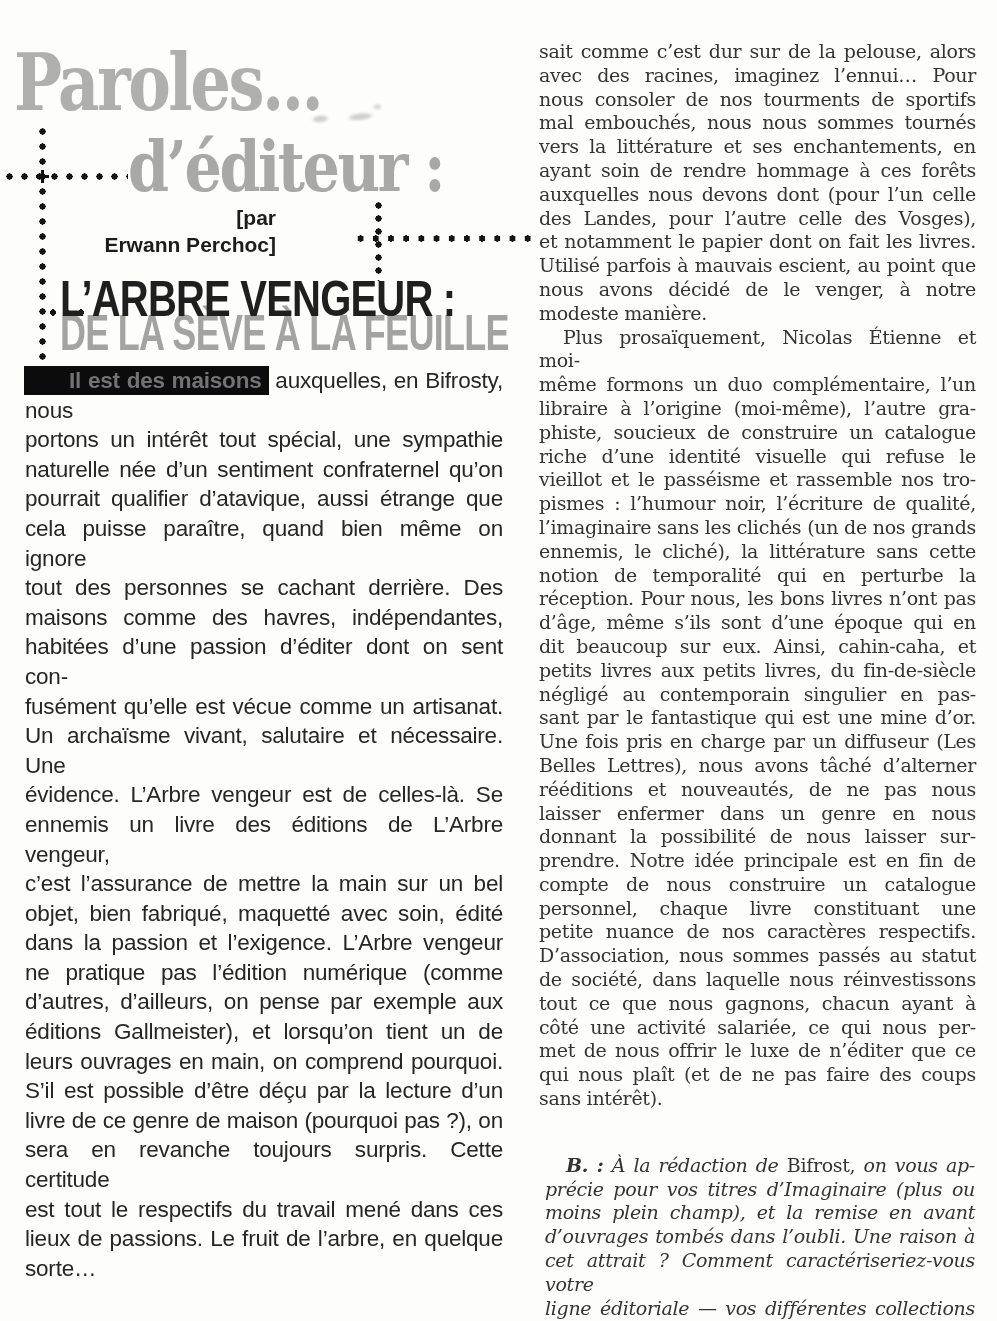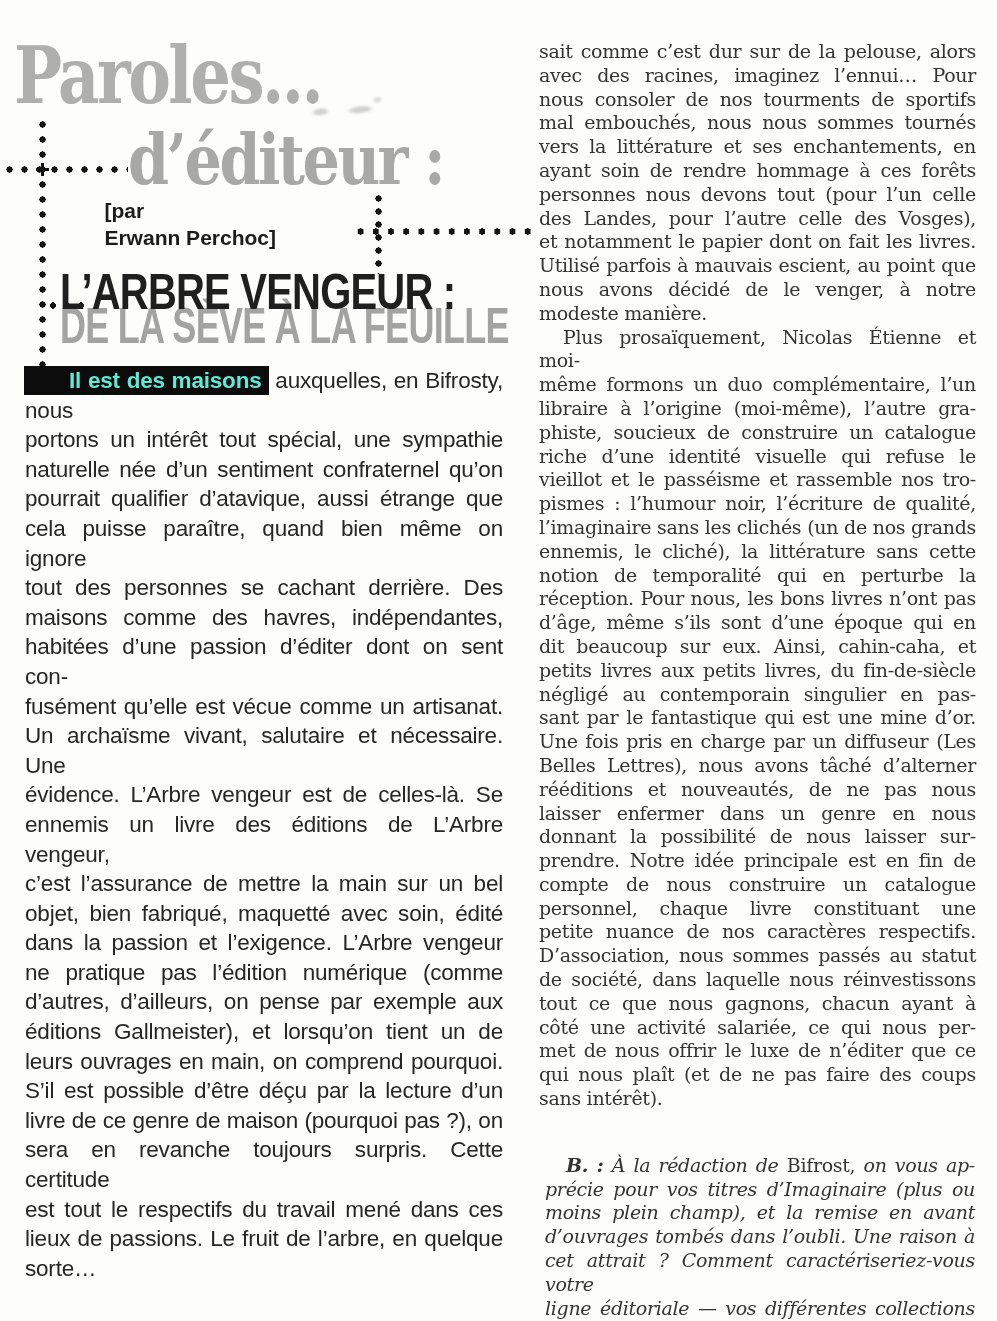--- a/index.html
+++ b/index.html
@@ -7,21 +7,21 @@
   .page{
     position:relative;
     width:997px;height:1321px;
     margin:0 auto;
     background:#fdfdfc;
     overflow:hidden;
     color:#222;
   }
 
   
-  .masthead{position:absolute;left:0;top:9px;width:923px;height:365px;}
+  .masthead{position:absolute;left:0;top:16px;width:923px;height:365px;}
   .title1{
     position:absolute;left:14px;top:28px;
     font-family:"DejaVu Serif",serif;font-weight:bold;
     font-size:78px;line-height:1;color:#afafad;
     letter-spacing:-3px;
     transform:scaleX(.82);transform-origin:left top;
     white-space:nowrap;
   }
   .title2{
     position:absolute;left:128px;top:116px;
@@ -35,20 +35,21 @@
     position:absolute;left:308px;top:88px;width:80px;height:20px;
     opacity:.45;filter:blur(1px);
     background:
       radial-gradient(ellipse 9px 4px at 12px 12px,#9a9a9a 60%,transparent 100%),
       radial-gradient(ellipse 14px 4px at 52px 14px,#9a9a9a 60%,transparent 100%),
       radial-gradient(ellipse 5px 3px at 70px 6px,#ababab 60%,transparent 100%);
     transform:rotate(-6deg);
   }
   .byline{
     position:absolute;right:647px;top:188px;  
+    text-align:right;
     font-family:"Liberation Sans",sans-serif;font-weight:bold;
     font-size:21px;line-height:27px;color:#1c1c1c;
     white-space:nowrap;
   }
   .headline-black{
     position:absolute;left:60px;top:258px;z-index:3;
     font-family:"Liberation Sans",sans-serif;font-weight:bold;
     font-size:50px;line-height:1;color:#1f1f1f;
     letter-spacing:-1px;
     transform:scaleX(.80);transform-origin:left top;
@@ -98,21 +99,21 @@
     font-family:"DejaVu Serif",serif;
     font-size:19px;line-height:23.8px;letter-spacing:-.3px;
     color:#343434;
   }
 
   .jline{text-align:justify;text-align-last:justify;}
   .lines > .jline:last-child{text-align-last:left;}
   .lines.flush-last > .jline:last-child{text-align-last:justify;}
 
   .lead-bar{
-    background:#0c0c0c;color:#5eead4;
+    background:#0c0c0c;color:#737373;
     font-weight:bold;
     padding:2px 7px 2px 45px;
     margin-left:-1px;
   }
 
   
   .interview-left{
     margin-left:48px;margin-top:37px;width:430px;
     font-family:"DejaVu Serif",serif;
     font-size:19.5px;line-height:23.7px;letter-spacing:-.3px;
@@ -207,21 +208,21 @@
   <section class="col-right">
 
     <div>
       <div class="lines">
           <div class="jline">sait comme c’est dur sur de la pelouse, alors</div>
           <div class="jline">avec des racines, imaginez l’ennui… Pour</div>
           <div class="jline">nous consoler de nos tourments de sportifs</div>
           <div class="jline">mal embouchés, nous nous sommes tournés</div>
           <div class="jline">vers la littérature et ses enchantements, en</div>
           <div class="jline">ayant soin de rendre hommage à ces forêts</div>
-          <div class="jline">personnes nous devons tout (pour l’un celle</div>
+          <div class="jline">auxquelles nous devons dont (pour l’un celle</div>
           <div class="jline">des Landes, pour l’autre celle des Vosges),</div>
           <div class="jline">et notamment le papier dont on fait les livres.</div>
           <div class="jline">Utilisé parfois à mauvais escient, au point que</div>
           <div class="jline">nous avons décidé de le venger, à notre</div>
           <div class="jline">modeste manière.</div>
         </div>
     </div>
 
     <div>
       <div class="jline p2-first">Plus prosaïquement, Nicolas Étienne et moi-</div>

